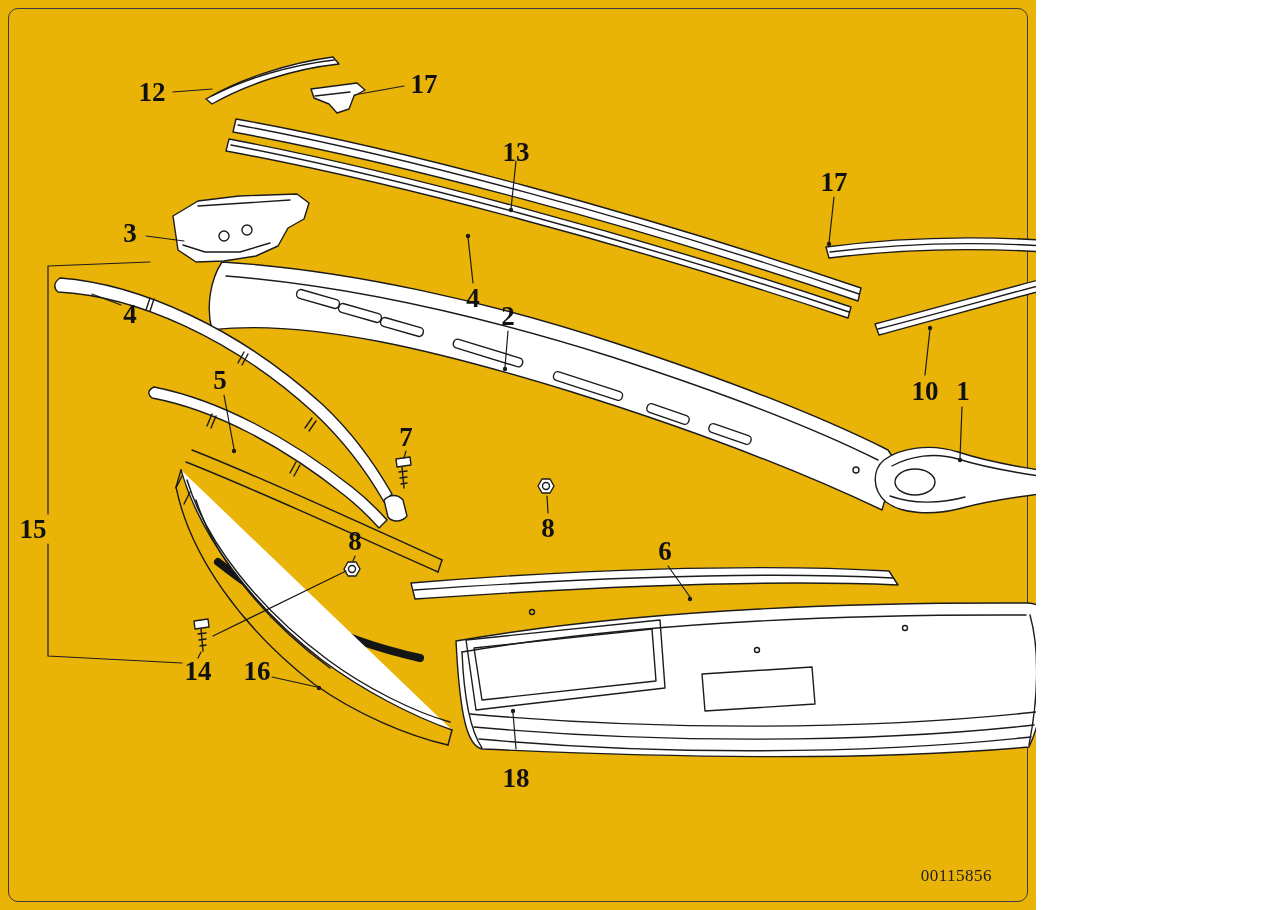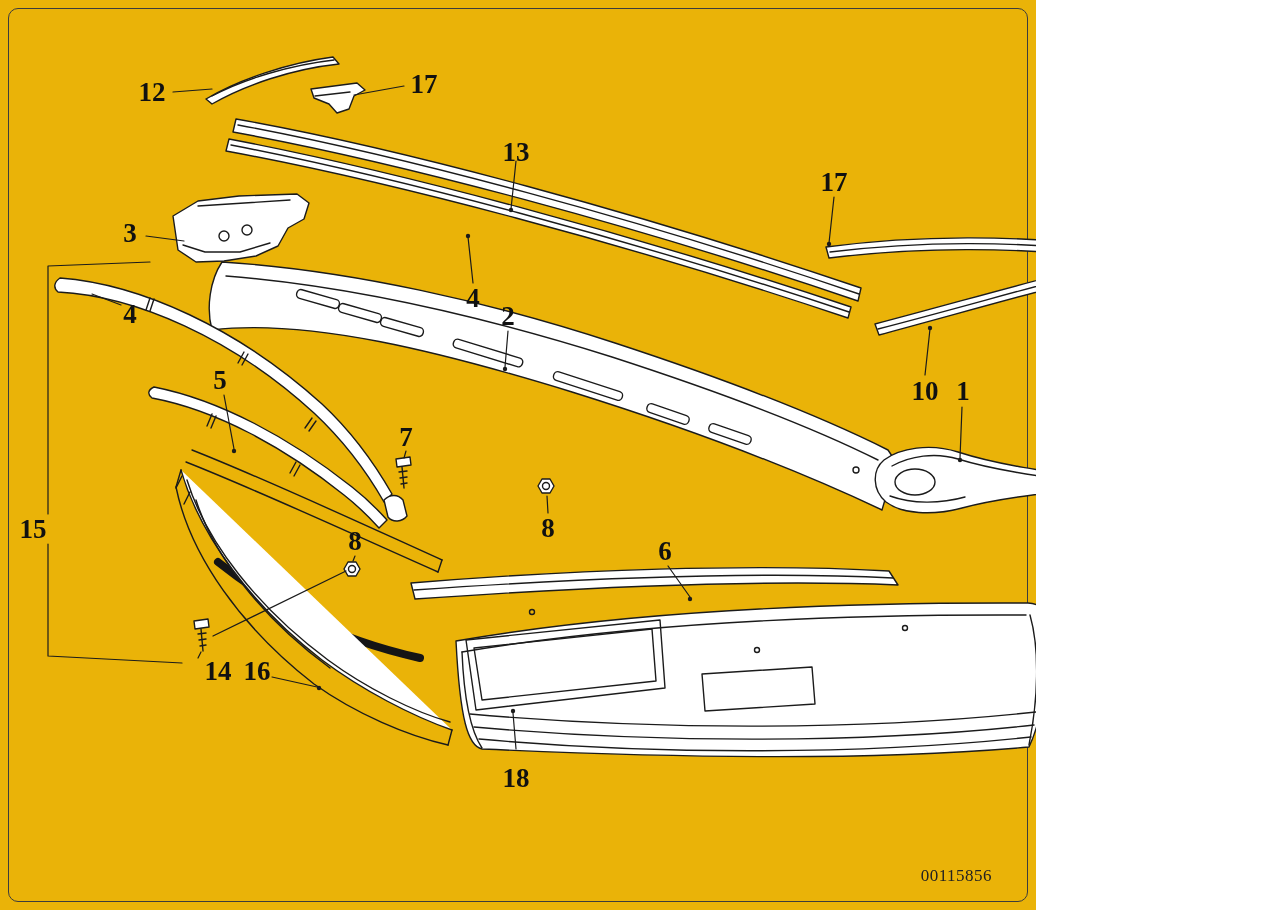--- a/index.html
+++ b/index.html
@@ -231,19 +231,19 @@
   <div class="callout" style="left:508px;top:316px;">2</div>
   <div class="callout" style="left:925px;top:391px;">10</div>
   <div class="callout" style="left:963px;top:391px;">1</div>
   <div class="callout" style="left:1192px;top:441px;">9</div>
   <div class="callout" style="left:220px;top:380px;">5</div>
   <div class="callout" style="left:406px;top:437px;">7</div>
   <div class="callout" style="left:548px;top:528px;">8</div>
   <div class="callout" style="left:33px;top:529px;">15</div>
   <div class="callout" style="left:355px;top:541px;">8</div>
   <div class="callout" style="left:665px;top:551px;">6</div>
-  <div class="callout" style="left:198px;top:671px;margin-left:20px;">14</div>
+  <div class="callout" style="left:198px;top:671px;">14</div>
   <div class="callout" style="left:257px;top:671px;">16</div>
   <div class="callout" style="left:516px;top:764px;margin-top:14px;">18</div>
 
   <div class="diagram-number">00115856</div>
 
 </div>
 
 </body></html>

